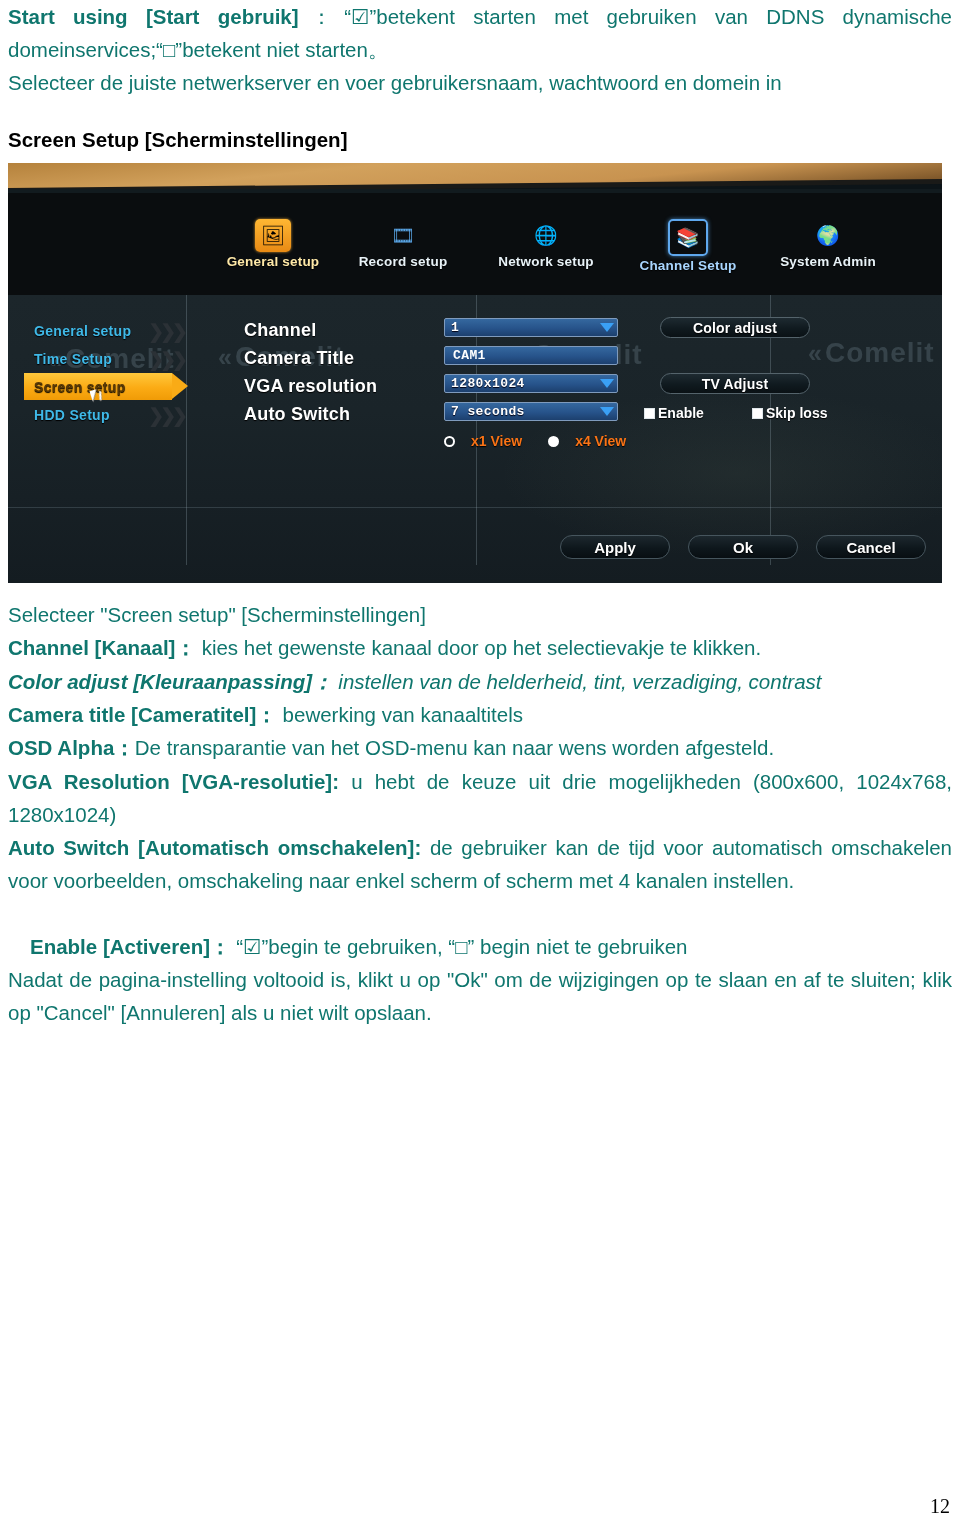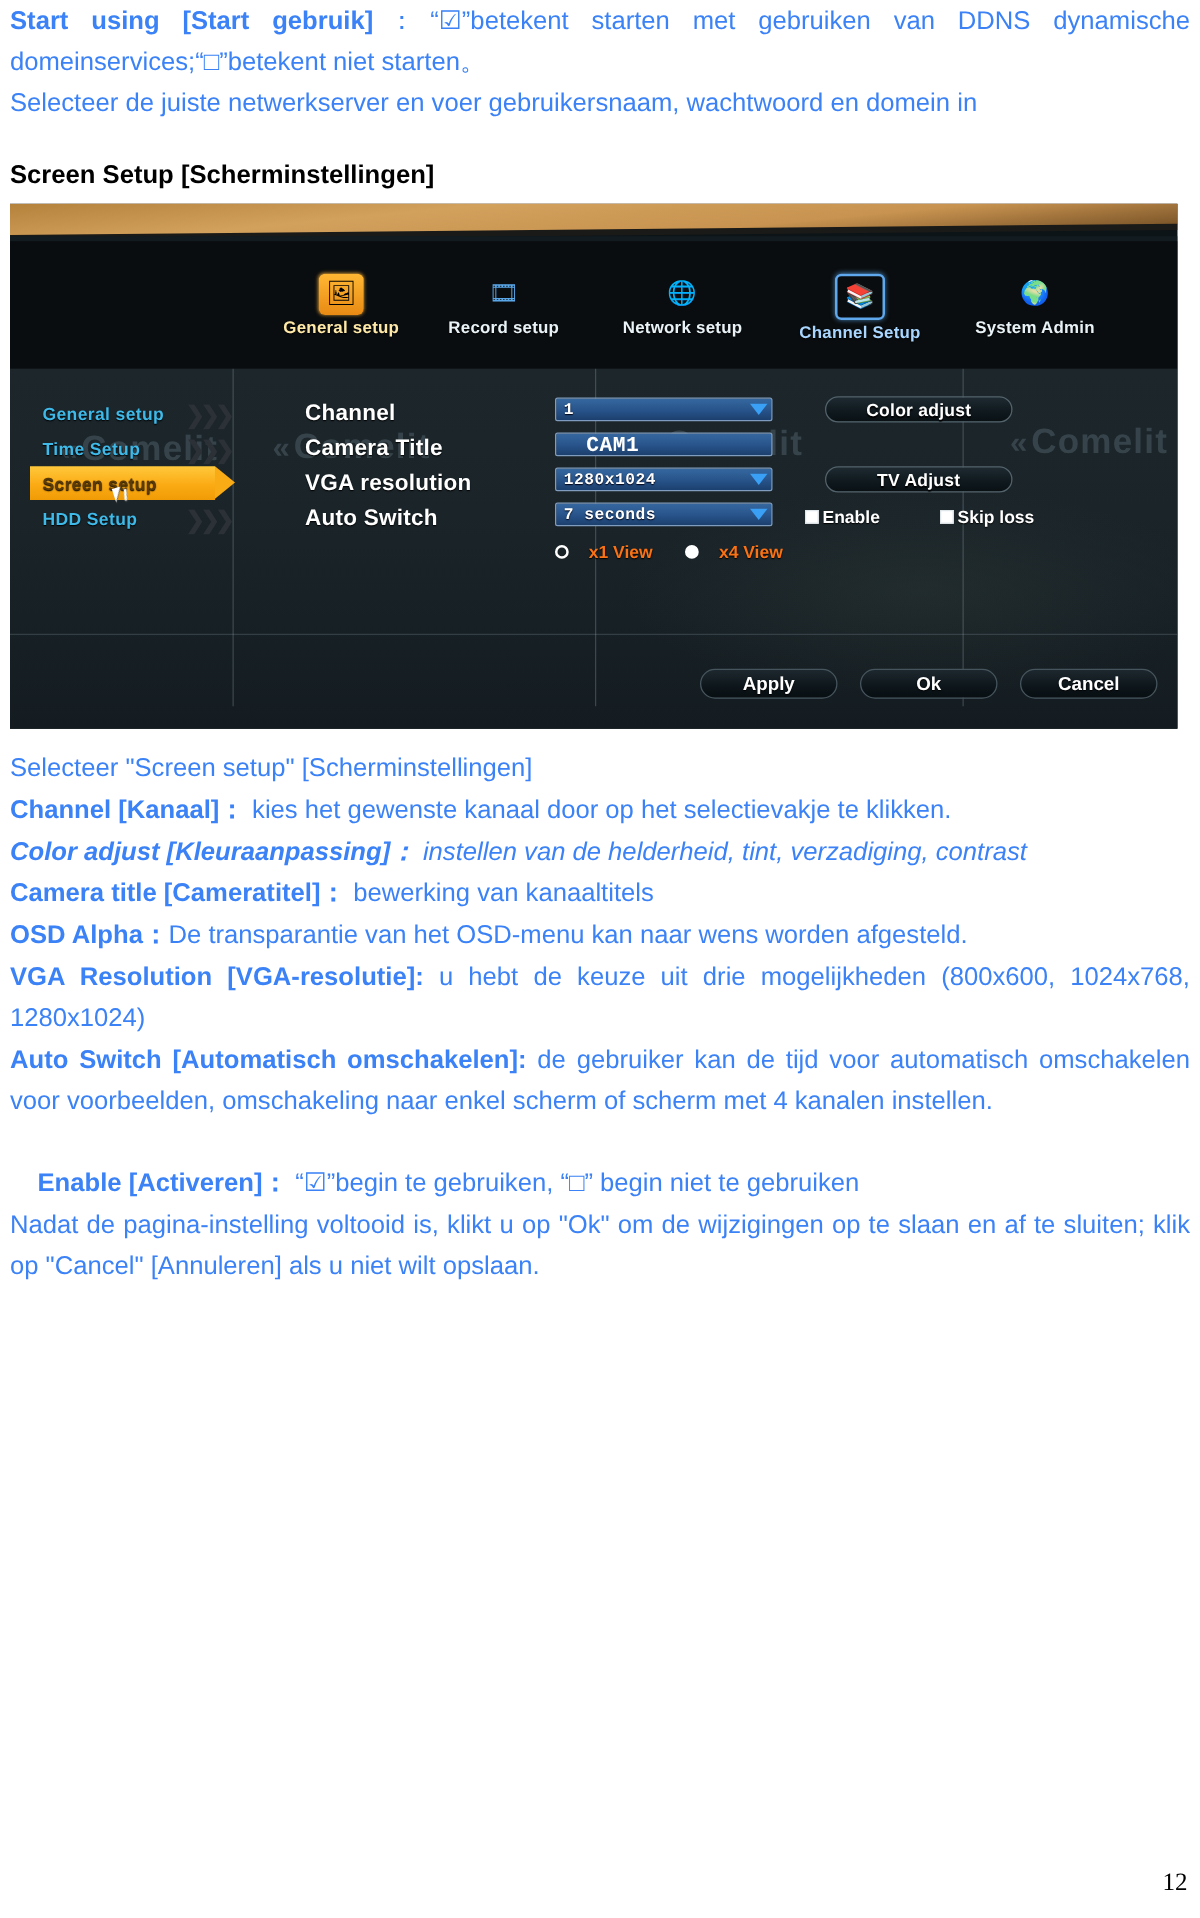--- a/index.html
+++ b/index.html
@@ -27,21 +27,21 @@
     position: absolute;
     left: 8px;
     right: 8px;
     width: 944px;
   }
   .para {
     font-size: 20.5px;
     line-height: 33px;
     text-align: justify;
     margin: 0;
-    color: #3b82f6;
+    color: #0f766e;
   }
   .para.nojust { text-align: left; }
   .b { font-weight: bold; }
   .hdr {
     font-size: 20.5px;
     font-weight: bold;
     line-height: 33px;
     margin: 0;
   }
 
@@ -308,26 +308,25 @@
     width: 174px;
     height: 19px;
     background: linear-gradient(180deg, #35689f 0%, #27538a 55%, #1c406e 100%);
     border: 1px solid #7f9bbd;
     border-radius: 2px;
     box-sizing: border-box;
   }
   .textfield .cval {
     position: absolute;
     left: 8px; top: 1px;
-    font-size: 17px;
+    font-size: 13px;
     font-weight: bold;
     font-family: "Liberation Mono", monospace;
     color: #ffffff;
     letter-spacing: 0.4px;
-    margin-left: 16px;
   }
   .slider {
     position: relative;
     width: 69px;
     height: 18px;
     background: #8f9a9e;
     border: 1px solid #d9c08c;
     box-sizing: border-box;
     border-radius: 1px;
     display: flex;

